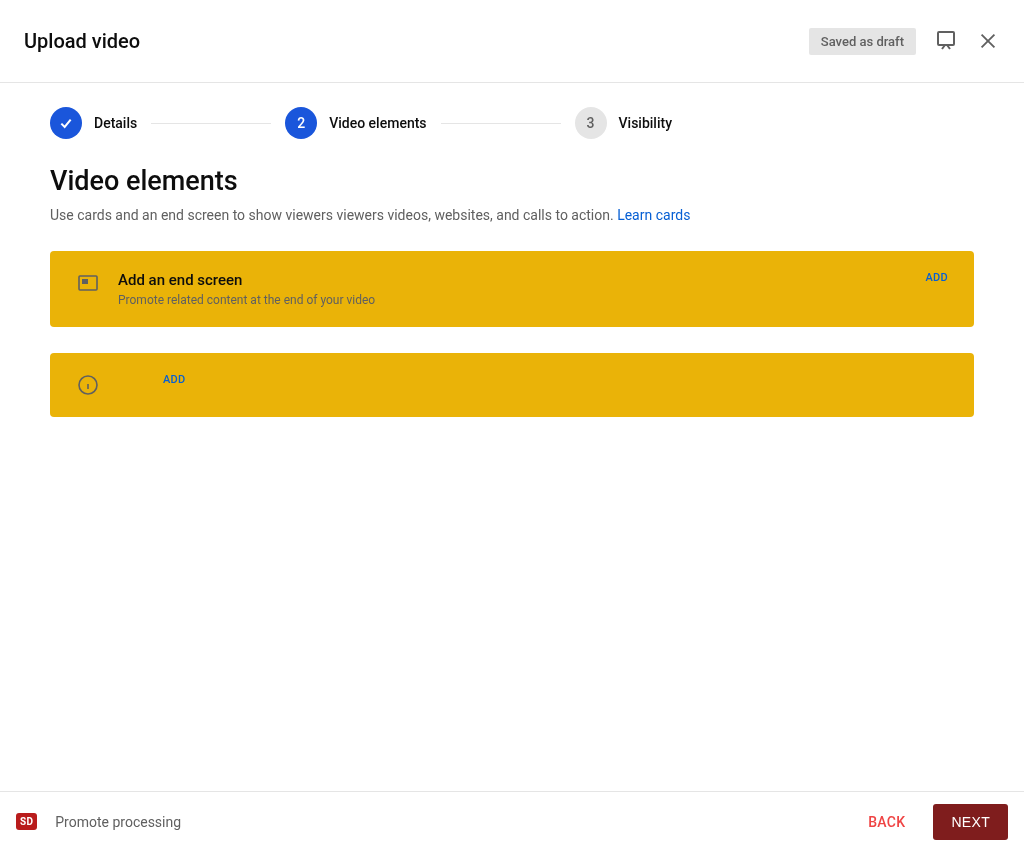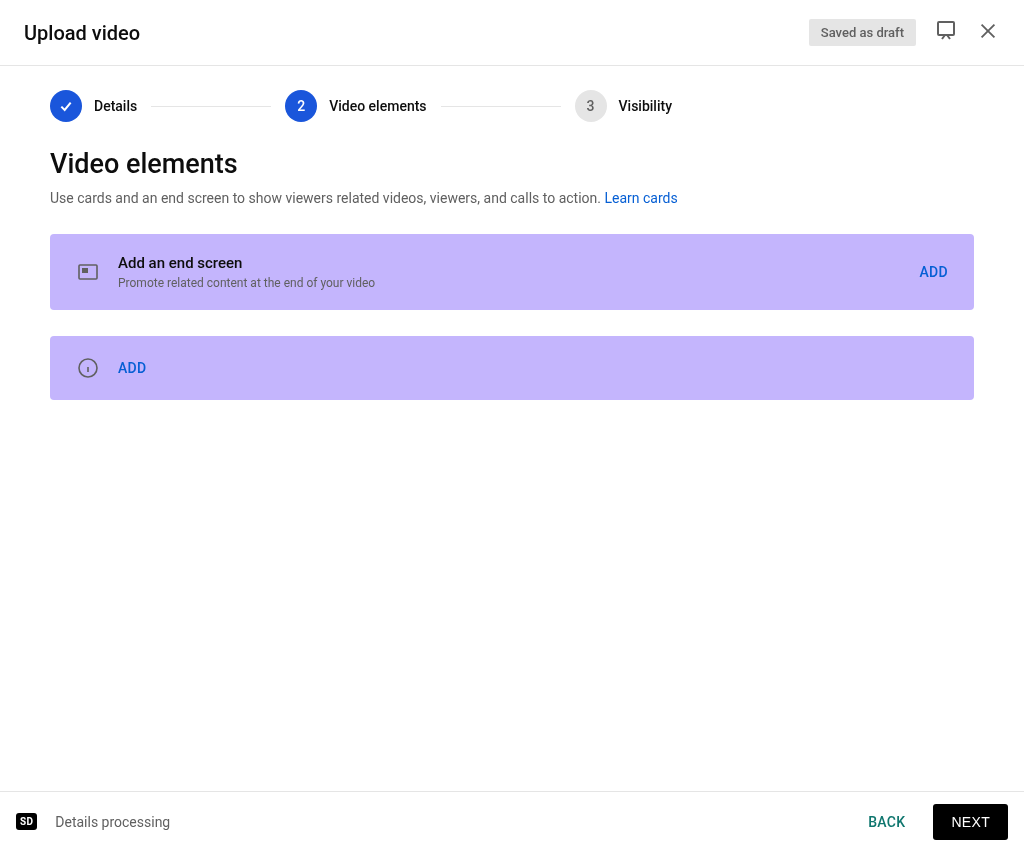--- a/index.html
+++ b/index.html
@@ -14,31 +14,31 @@
       width: 1024px;
       height: 851px;
       position: relative;
       overflow: hidden;
     }
     .header {
       display: flex;
       align-items: center;
       justify-content: space-between;
       padding: 0 24px;
-      height: 66px;
+      height: 83px;
       border-bottom: 1px solid #e5e5e5;
     }
     .header-title {
       font-size: 20px;
       font-weight: 500;
       color: #0d0d0d;
     }
     .header-right {
       display: flex;
-      align-items: flex-start;
+      align-items: center;
       gap: 18px;
     }
     .draft-badge {
       background: #e5e5e5;
       color: #606060;
       font-size: 13px;
       padding: 6px 12px;
       border-radius: 2px;
       font-weight: 500;
     }
@@ -107,25 +107,24 @@
     .section-desc {
       font-size: 14px;
       color: #606060;
       margin-bottom: 28px;
     }
     .learn-more {
       color: #065fd4;
       cursor: pointer;
     }
     .card {
-      background: #c4b5fd;
+      background: #eab308;
       border-radius: 4px;
       padding: 20px 26px;
       display: flex;
-      align-items: center;
       margin-bottom: 26px;
     }
     .card-icon {
       width: 24px;
       height: 24px;
       margin-right: 18px;
       flex-shrink: 0;
       color: #606060;
     }
     .card-body {
@@ -136,67 +135,68 @@
       font-weight: 500;
       color: #0d0d0d;
       margin-bottom: 4px;
     }
     .card-desc {
       font-size: 12px;
       color: #606060;
     }
     .card-action {
       color: #065fd4;
-      font-size: 14px;
-      font-weight: 500;
-      cursor: pointer;
-      letter-spacing: 0.3px;
+      font-size: 11px;
+      font-weight: 500;
+      cursor: pointer;
+      letter-spacing: 0.3px;
+      margin-left: 45px;
     }
     .footer {
       position: absolute;
       bottom: 0;
       left: 0;
       right: 0;
       height: 60px;
       border-top: 1px solid #e5e5e5;
       display: flex;
       align-items: center;
       padding: 0 16px;
       background: #fff;
     }
     .sd-badge {
-      background: #000000;
+      background: #b91c1c;
       color: #fff;
       font-size: 10px;
       font-weight: 700;
       padding: 3px 4px;
       border-radius: 3px;
       margin-right: 18px;
       letter-spacing: 0.3px;
     }
     .footer-status {
       font-size: 14px;
       color: #606060;
       flex: 1;
     }
     .footer-actions {
       display: flex;
       align-items: center;
       gap: 14px;
     }
     .btn-back {
-      color: #0f766e;
+      color: #ef4444;
       font-size: 14px;
       font-weight: 500;
       padding: 10px 14px;
       cursor: pointer;
       letter-spacing: 0.3px;
     }
     .btn-next {
-      background: #000000;
+      background: #7f1d1d;
       color: #fff;
       font-size: 14px;
       font-weight: 500;
       padding: 10px 18px;
       border-radius: 3px;
       cursor: pointer;
       letter-spacing: 0.3px;
       border: none;
     }
   </style>
@@ -240,21 +240,21 @@
     </div>
     <div class="step-connector"></div>
     <div class="step">
       <div class="step-circle pending">3</div>
       <div class="step-label">Visibility</div>
     </div>
   </div>
 
   <h1 class="section-title">Video elements</h1>
   <p class="section-desc">
-    <span>Use cards and an end screen to show viewers related videos, viewers, and calls to action. </span><a class="learn-more">Learn cards</a>
+    <span>Use cards and an end screen to show viewers viewers videos, websites, and calls to action. </span><a class="learn-more">Learn cards</a>
   </p>
 
   <div class="card">
     <div class="card-icon">
       <svg width="24" height="24" viewBox="0 0 24 24" fill="none" stroke="currentColor" stroke-width="1.6">
         <rect x="3" y="5" width="18" height="14" rx="1"></rect>
         <rect x="6" y="8" width="6" height="5" fill="currentColor" stroke="none"></rect>
       </svg>
     </div>
     <div class="card-body">
@@ -271,18 +271,18 @@
         <line x1="12" y1="8" x2="12" y2="8.01" stroke-width="2.5"></line>
         <line x1="12" y1="11" x2="12" y2="16"></line>
       </svg>
     </div>
     <div class="card-action">ADD</div>
   </div>
 </div>
 
 <div class="footer">
   <div class="sd-badge">SD</div>
-  <div class="footer-status">Details processing</div>
+  <div class="footer-status">Promote processing</div>
   <div class="footer-actions">
     <div class="btn-back">BACK</div>
     <button class="btn-next">NEXT</button>
   </div>
 </div>
 
 </body></html>

